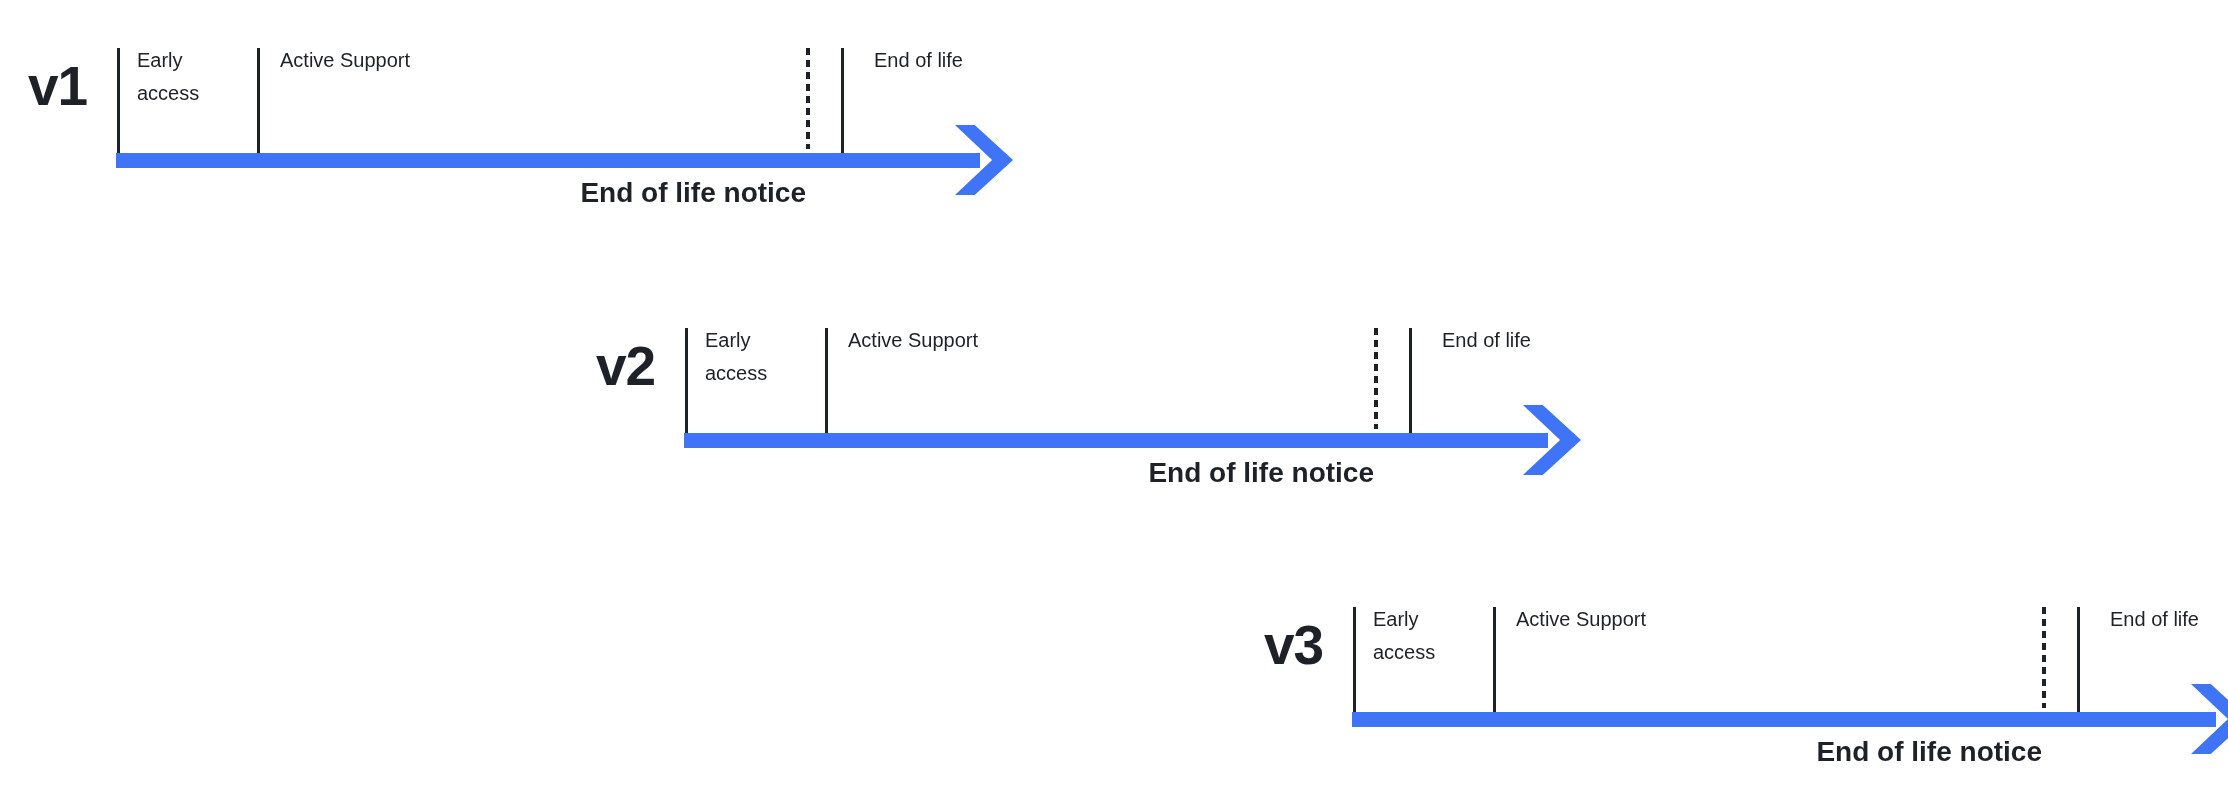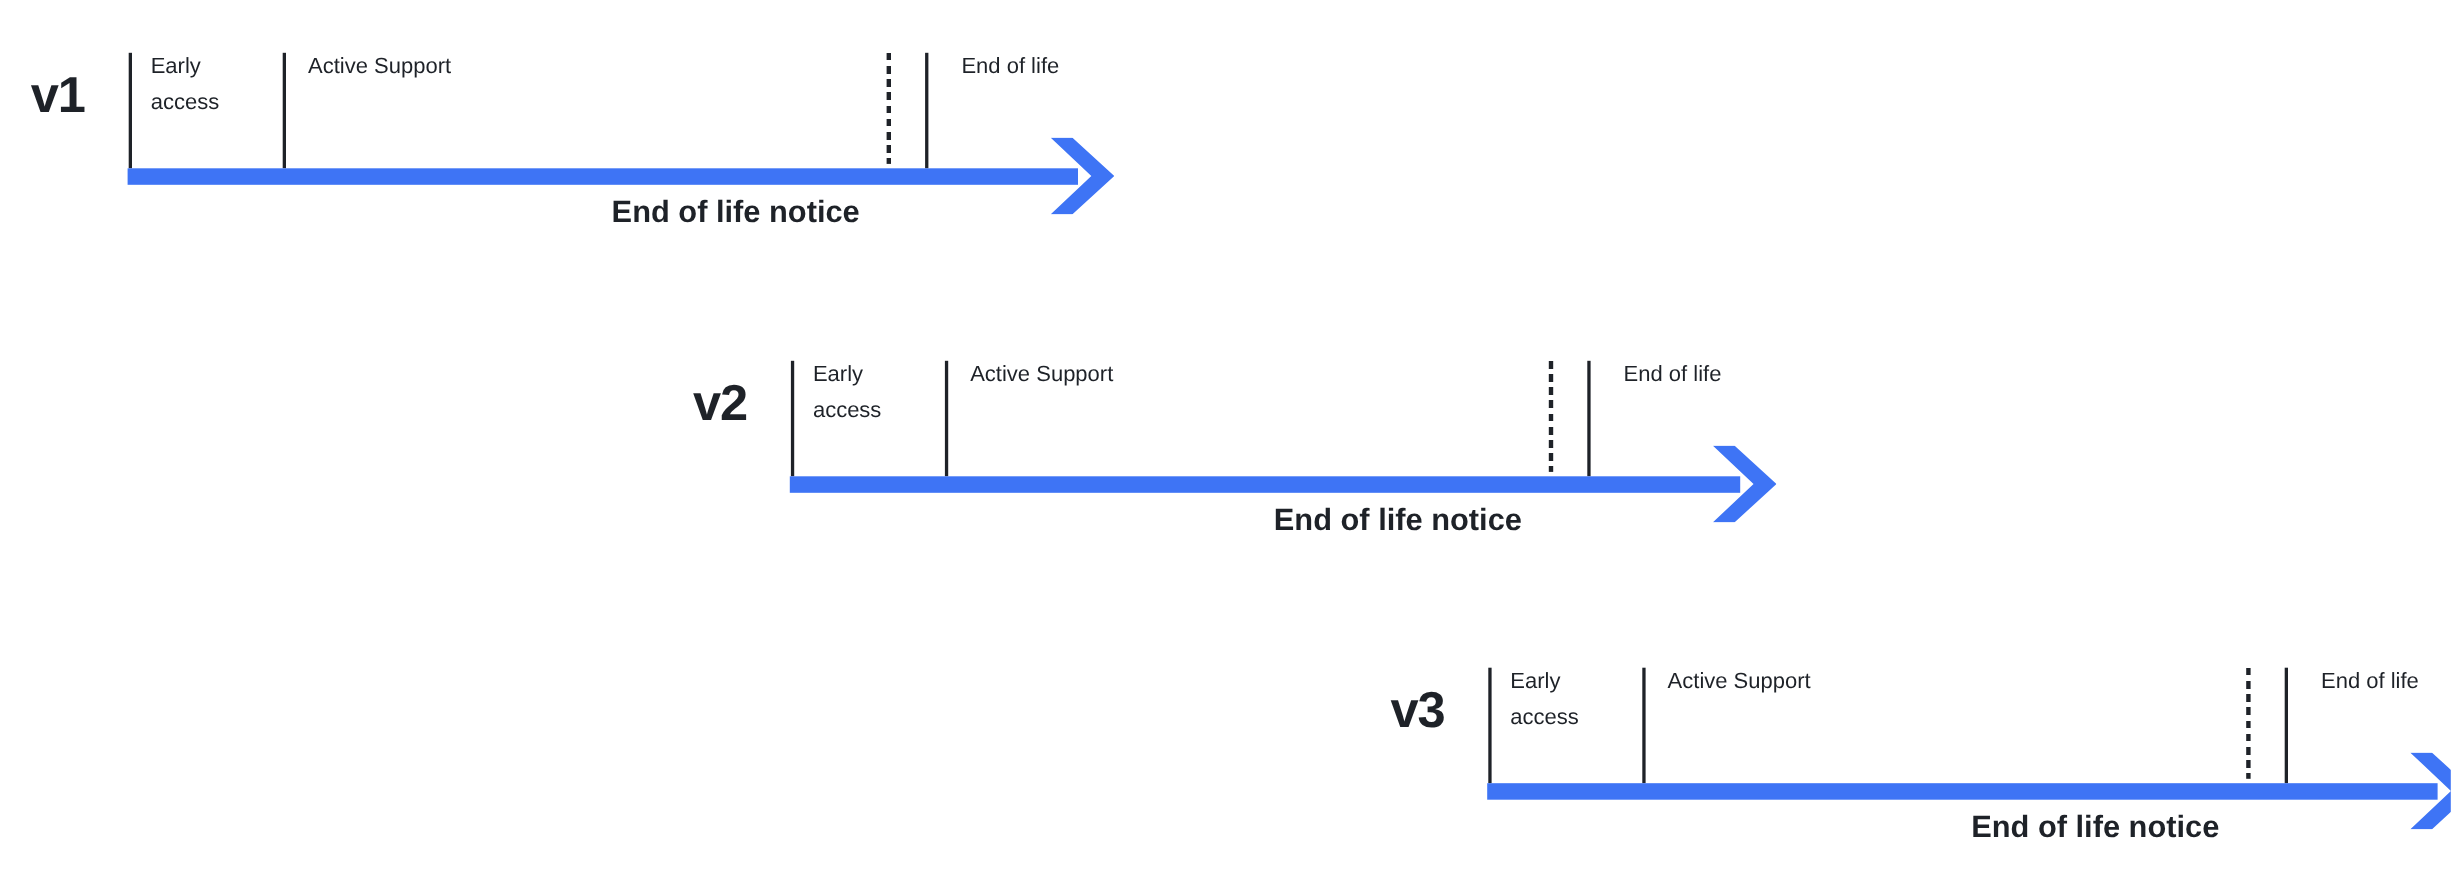--- a/index.html
+++ b/index.html
@@ -9,26 +9,26 @@
   }
   html,body{margin:0;padding:0;}
   body{
     width:2228px;height:812px;position:relative;overflow:hidden;
     background:var(--bg-color);
     font-family:"Liberation Sans","DejaVu Sans",sans-serif;
     color:var(--line-color);
   }
   .timeline{position:absolute;width:1060px;height:215px;}
   .timeline.v1{left:0;top:0;}
-  .timeline.v2{left:602px;top:280px;}
+  .timeline.v2{left:568px;top:280px;}
   .timeline.v3{left:1236px;top:559px;}
 
   .version-label{
     position:absolute;left:28px;top:63px;
-    font-size:46px;font-weight:bold;line-height:46px;letter-spacing:-1px;
+    font-size:55px;font-weight:bold;line-height:46px;letter-spacing:-1px;
   }
   .tick{
     position:absolute;top:48px;width:3px;height:105px;
     background:var(--line-color);
   }
   .tick-start{left:117px;}
   .tick-active{left:257px;}
   .tick-eol{left:841px;}
   .dashed-line{
     position:absolute;left:806px;top:48px;width:4px;height:101px;
@@ -46,21 +46,21 @@
     position:absolute;left:116px;top:153px;width:864px;height:15px;
     background:var(--arrow-color);
   }
   .arrow-head{
     position:absolute;left:955px;top:125px;width:58px;height:70px;
     background:var(--arrow-color);
     clip-path:polygon(0% 0%, 34% 0%, 100% 50%, 34% 100%, 0% 100%, 64% 50%);
   }
   .notice-label{
     position:absolute;left:556px;top:179px;width:250px;
-    text-align:left;font-size:28px;font-weight:bold;line-height:28px;
+    text-align:right;font-size:28px;font-weight:bold;line-height:28px;
     white-space:nowrap;
   }
 </style>
 </head>
 <body>
 
 <div class="timeline v1">
   <div class="version-label">v1</div>
   <div class="tick tick-start"></div>
   <div class="phase-label phase-early">Early access</div>

